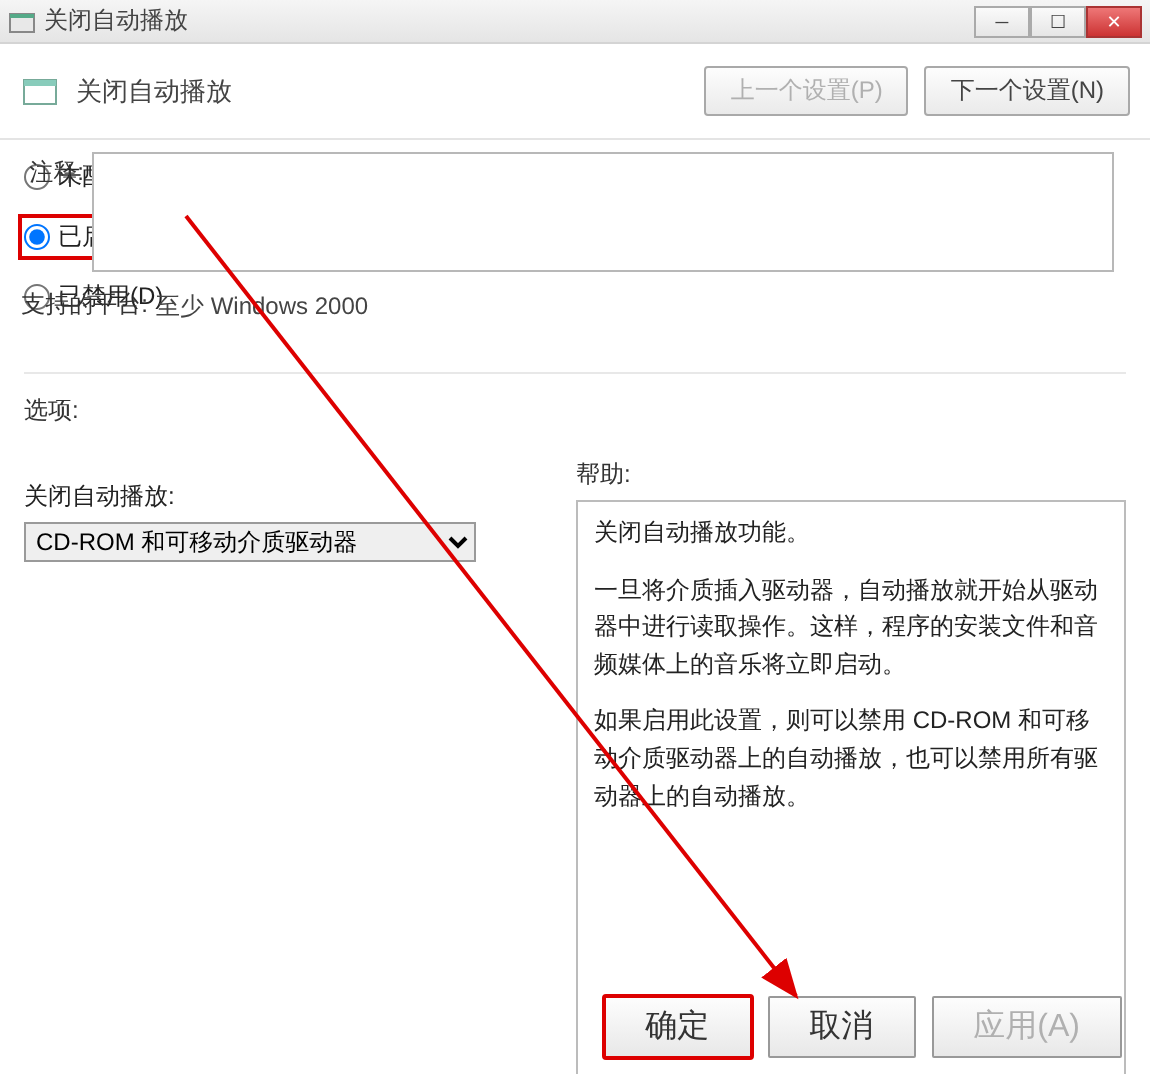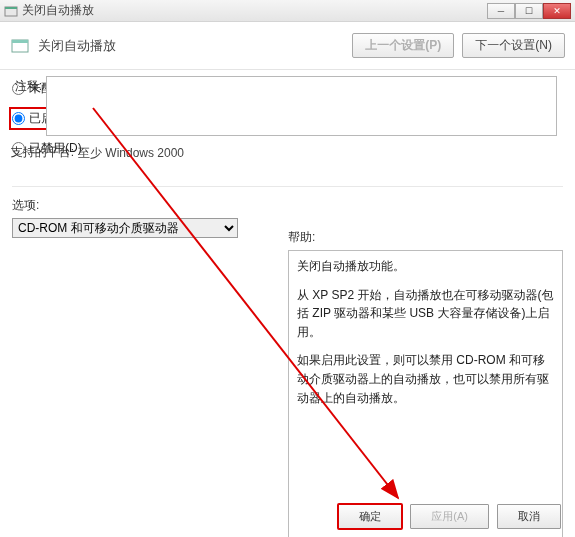--- a/index.html
+++ b/index.html
@@ -10,21 +10,21 @@
   .titlebar .title { flex: 1; color: #444; }
   .win-btns { display: flex; gap: 0; }
   .win-btn { width: 28px; height: 16px; border: 1px solid #aaa; background: linear-gradient(#fafafa,#e6e6e6); display: flex; align-items: center; justify-content: center; font-size: 9px; color: #444; }
   .win-btn.close { background: linear-gradient(#e77,#c33); color: #fff; border-color: #a33; }
 
   .topbar { height: 48px; display: flex; align-items: center; padding: 4px 10px; border-bottom: 1px solid #e4e4e4; }
   .topbar .page-icon { width: 20px; height: 20px; margin-right: 8px; display:inline-flex; align-items:center; justify-content:center; }
   .topbar .page-title { font-size: 13px; color: #444; flex: 1; }
   .topbar .nav-btns { display: flex; gap: 8px; }
   .nav-btn { border: 1px solid #a9a9a9; background: linear-gradient(#fdfdfd,#eaeaea); padding: 3px 12px; font-size: 12px; color: #444; border-radius: 2px; }
-  .nav-btn.disabled { color: #b0b0b0; font-weight: bold; }
+  .nav-btn.disabled { color: #b0b0b0; }
 
   .content { position: relative; padding: 0 12px; }
   .radio-row { display: flex; align-items: flex-start; padding-top: 6px; }
   .radio-col { width: 84px; padding-top: 4px; }
   .radio-item { display: flex; align-items: center; font-size: 12px; color: #222; margin-bottom: 10px; gap: 4px; }
   .radio-item input { margin: 0; }
   .e2 { border: 2px solid #d00; padding: 1px 4px 1px 1px; margin-left:-3px; }
 
   .field-row { display: flex; align-items: flex-start; font-size: 12px; color: #333; margin-bottom: 6px; }
   .field-label { width: 54px; text-align: right; margin-right: 4px; margin-left: 94px; padding-top: 2px; }
@@ -37,21 +37,21 @@
   .col { display: flex; flex-direction: column; font-size: 12px; }
   .col.left { width: 260px; }
   .col.right { flex: 1; margin-top: 32px; }
   .col-label { color: #333; margin-bottom: 4px; }
   .sub-label { color: #222; margin: 22px 0 4px 0; }
   select.dd { width: 226px; font-size: 12px; padding: 1px; border: 1px solid #9a9a9a; }
   .help-box { border: 1px solid #bcbcbc; padding: 6px 8px; height: 316px; overflow: hidden; background: #fff; line-height: 1.55; color: #222; position:relative; }
   .help-box p { margin: 0 0 10px 0; }
 
   .footer { position: absolute; bottom: 8px; right: 14px; display: flex; gap: 8px; }
-  .btn { border: 1px solid #999; background: linear-gradient(#fdfdfd,#e8e8e8); padding: 4px 20px; font-size: 11px; color: #333; border-radius: 1px; }
+  .btn { border: 1px solid #999; background: linear-gradient(#fdfdfd,#e8e8e8); padding: 4px 20px; font-size: 16px; color: #333; border-radius: 1px; }
   .btn.disabled { color: #b0b0b0; }
   .btn.e3 { outline: 2px solid #d00; outline-offset: -1px; }
 
   
   svg.arrow { position: absolute; left: 0; top: 0; pointer-events: none; }
 </style>
 </head>
 <body>
 
 <div class="titlebar">
@@ -110,40 +110,41 @@
         <span class="plat-value">至少 Windows 2000</span>
       </div>
     </div>
   </div>
 
   <div class="sep"></div>
 
   <div class="cols">
     <div class="col left">
       <span class="col-label">选项:</span>
+      <span class="sub-label">关闭自动播放:</span>
       <select class="dd">
         <option>CD-ROM 和可移动介质驱动器</option>
       </select>
     </div>
     <div class="col right">
       <span class="col-label">帮助:</span>
       <div class="help-box">
         <p>关闭自动播放功能。</p>
-        <p>从 XP SP2 开始，自动播放也在可移动驱动器(包括 ZIP 驱动器和某些 USB 大容量存储设备)上启用。</p>
+        <p>一旦将介质插入驱动器，自动播放就开始从驱动器中进行读取操作。这样，程序的安装文件和音频媒体上的音乐将立即启动。</p>
         <p>如果启用此设置，则可以禁用 CD-ROM 和可移动介质驱动器上的自动播放，也可以禁用所有驱动器上的自动播放。</p>
 
       </div>
     </div>
   </div>
 </div>
 
 <div class="footer">
   <button class="btn e3">确定</button>
+  <button class="btn">取消</button>
   <button class="btn disabled">应用(A)</button>
-  <button class="btn">取消</button>
 </div>
 
 <svg class="arrow" width="575" height="537">
   <defs>
     <marker id="ah" markerWidth="12" markerHeight="12" refX="9" refY="4" orient="auto">
       <path d="M0,0 L10,4 L0,8 Z" fill="#d00"></path>
     </marker>
   </defs>
   <line x1="93" y1="108" x2="398" y2="498" stroke="#d00" stroke-width="2" marker-end="url(#ah)"></line>
 </svg>

